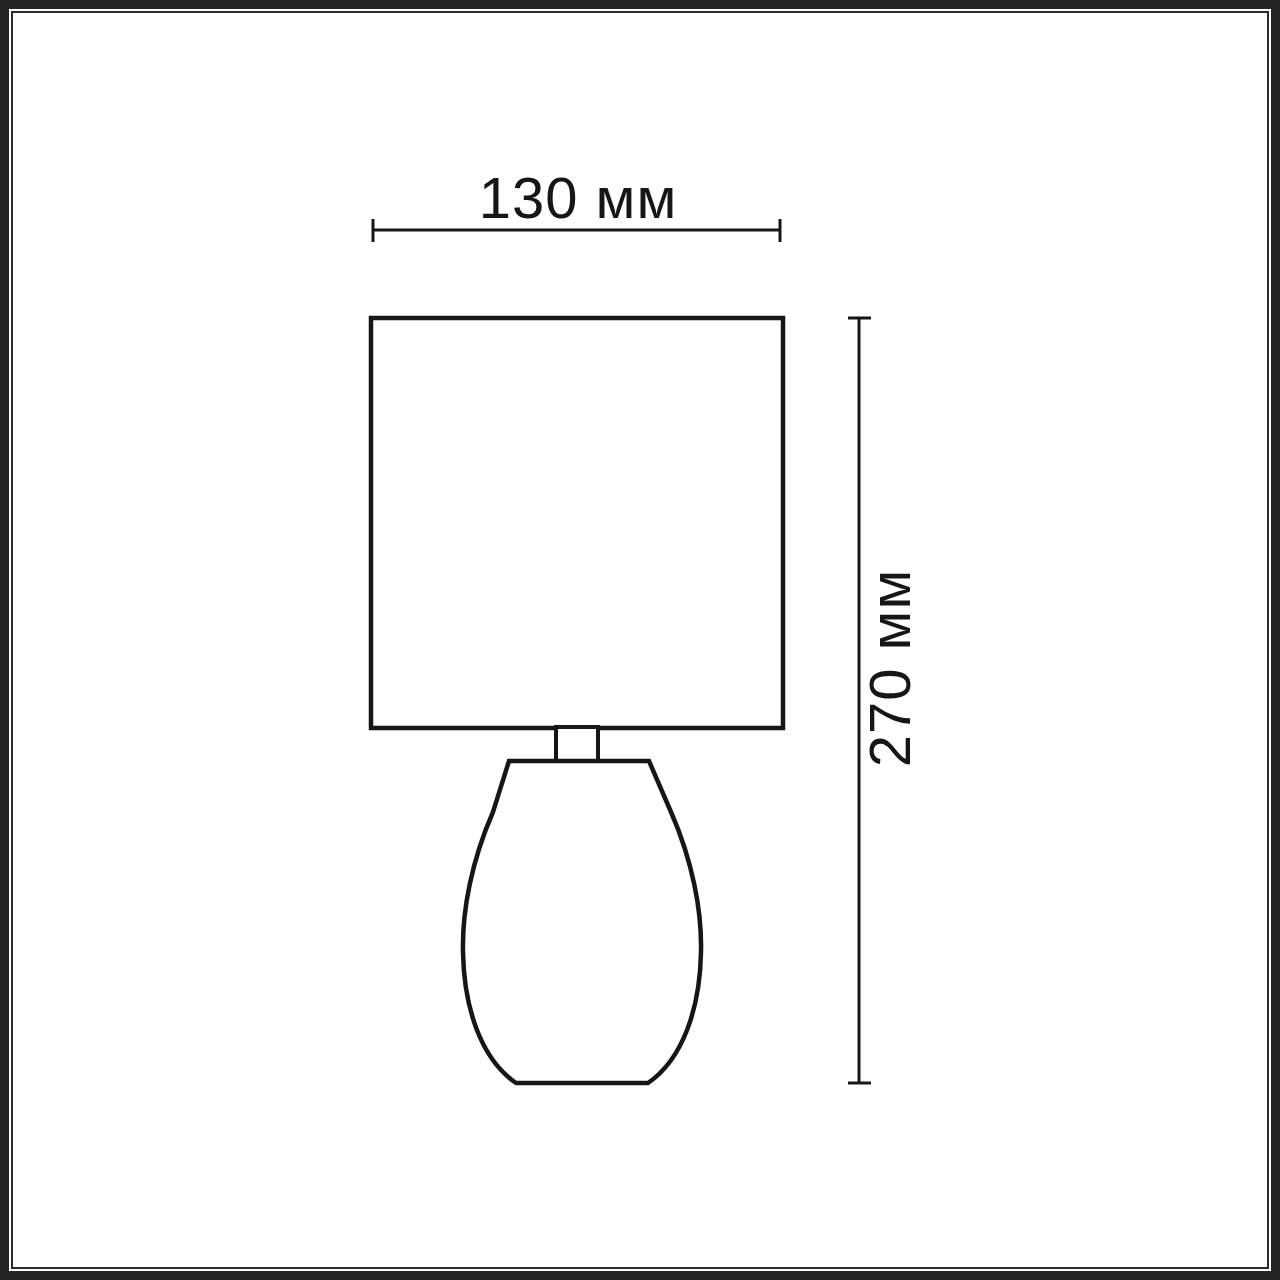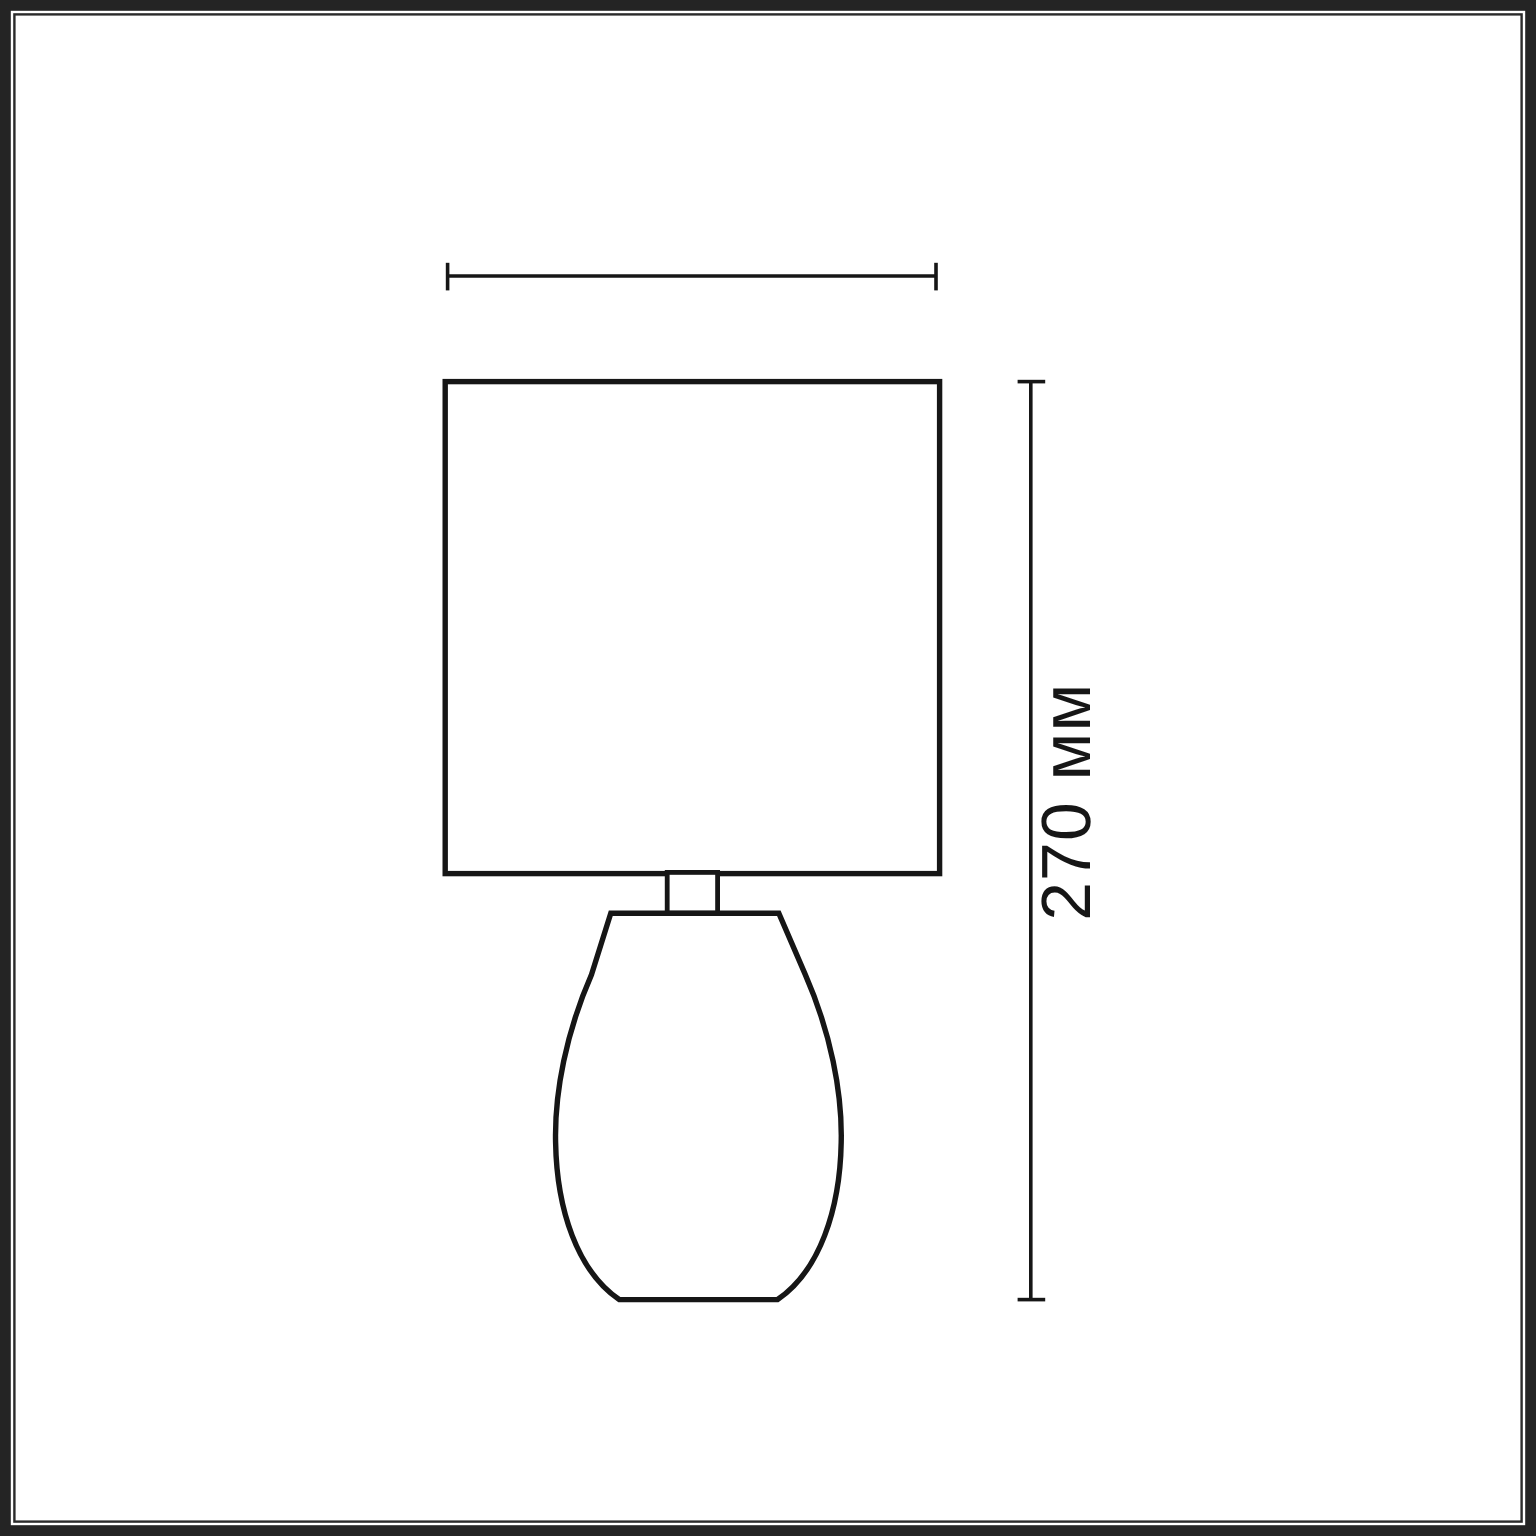--- a/index.html
+++ b/index.html
@@ -89,18 +89,19 @@
       <line x1="780" y1="219" x2="780" y2="242"></line>
     </g>
 
     <g stroke="var(--line)" stroke-width="3">
       <line x1="859" y1="318" x2="859" y2="1083"></line>
       <line x1="848" y1="318" x2="871" y2="318"></line>
       <line x1="848" y1="1083" x2="871" y2="1083"></line>
     </g>
   </svg>
 
+  <div class="dim-label width-label">130 мм</div>
 
   <div class="dim-label height-label">270 мм</div>
 
   <div class="frame-outer"></div>
   <div class="frame-inner"></div>
 </div>
 
 </body></html>

